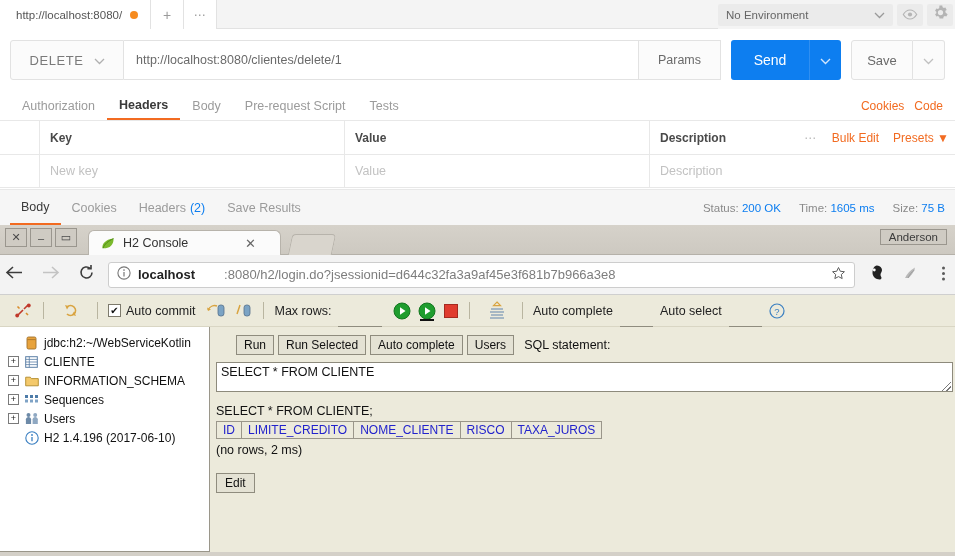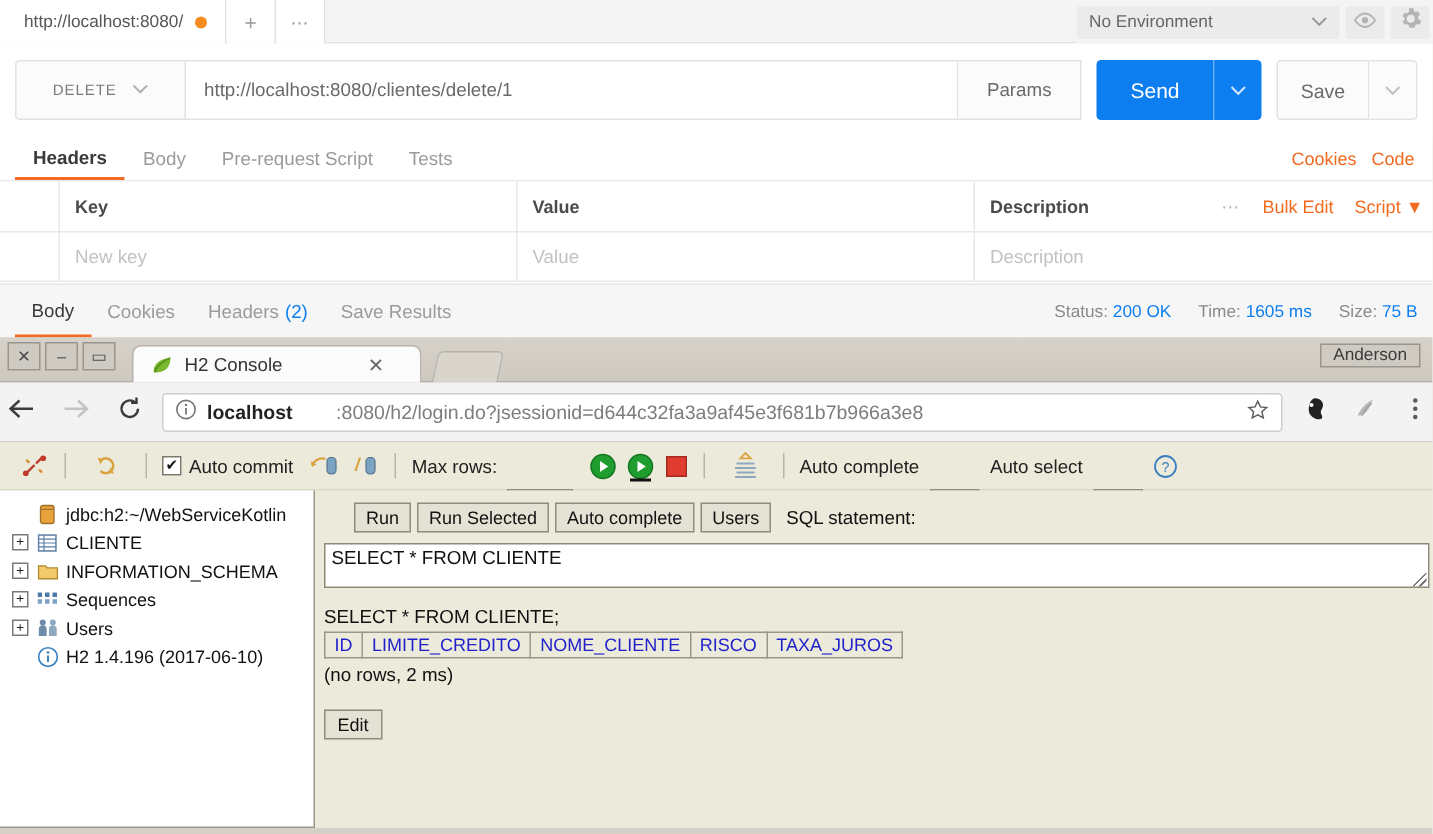--- a/index.html
+++ b/index.html
@@ -59,21 +59,21 @@
 
   
   .pm-urlrow {
     position: absolute; left: 0; top: 29px; width: 955px; height: 62px;
     background: #ffffff;
     display: flex; align-items: center; padding: 0 10px;
   }
   .pm-method {
     width: 114px; height: 40px; border: 1px solid #e2e2e2; background: #fbfbfb;
     display: flex; align-items: center; justify-content: center; gap: 10px;
-    font-size: 10px; color: #7a7a7a; letter-spacing: .6px;
+    font-size: 13px; color: #7a7a7a; letter-spacing: .6px;
     border-radius: 3px 0 0 3px;
   }
   .pm-urlbox {
     flex: 1; height: 40px; border: 1px solid #e2e2e2; border-left: 0;
     background: #ffffff; display: flex; align-items: center; padding: 0 12px;
     font-size: 12.5px; color: #6a6a6a;
   }
   .pm-params {
     width: 82px; height: 40px; border: 1px solid #e2e2e2; border-left: 0;
     background: #fbfbfb; display: flex; align-items: center; justify-content: center;
@@ -375,20 +375,23 @@
       <div class="pm-save-caret">
         <span>
           <svg width="11" height="7" viewBox="0 0 11 7">
               <path d="M1 1l4.5 4.5L10 1" stroke="#c0c0c0" stroke-width="1.3" fill="none"></path>
             </svg>
         </span>
       </div>
     </div>
 
     <div class="pm-reqtabs">
+      <div class="pm-reqtab">
+          <span>Authorization</span>
+        </div>
       <div class="pm-reqtab active">
           <span>Headers</span>
         </div>
       <div class="pm-reqtab">
           <span>Body</span>
         </div>
       <div class="pm-reqtab">
           <span>Pre-request Script</span>
         </div>
       <div class="pm-reqtab">
@@ -407,21 +410,21 @@
             <span>Key</span>
           </div>
         <div class="cell-val">
             <span>Value</span>
           </div>
         <div class="cell-desc">
           <span>Description</span>
           <span class="hdr-tools" style="margin-left:auto">
             <span class="dots">⋯</span>
             <span>Bulk Edit</span>
-            <span><span>Script</span> <span>▼</span></span>
+            <span><span>Presets</span> <span>▼</span></span>
           </span>
         </div>
       </div>
       <div class="pm-hdr-row">
         <div class="cell-check"></div>
         <div class="cell-key">
             <span>New key</span>
           </div>
         <div class="cell-val">
             <span>Value</span>

